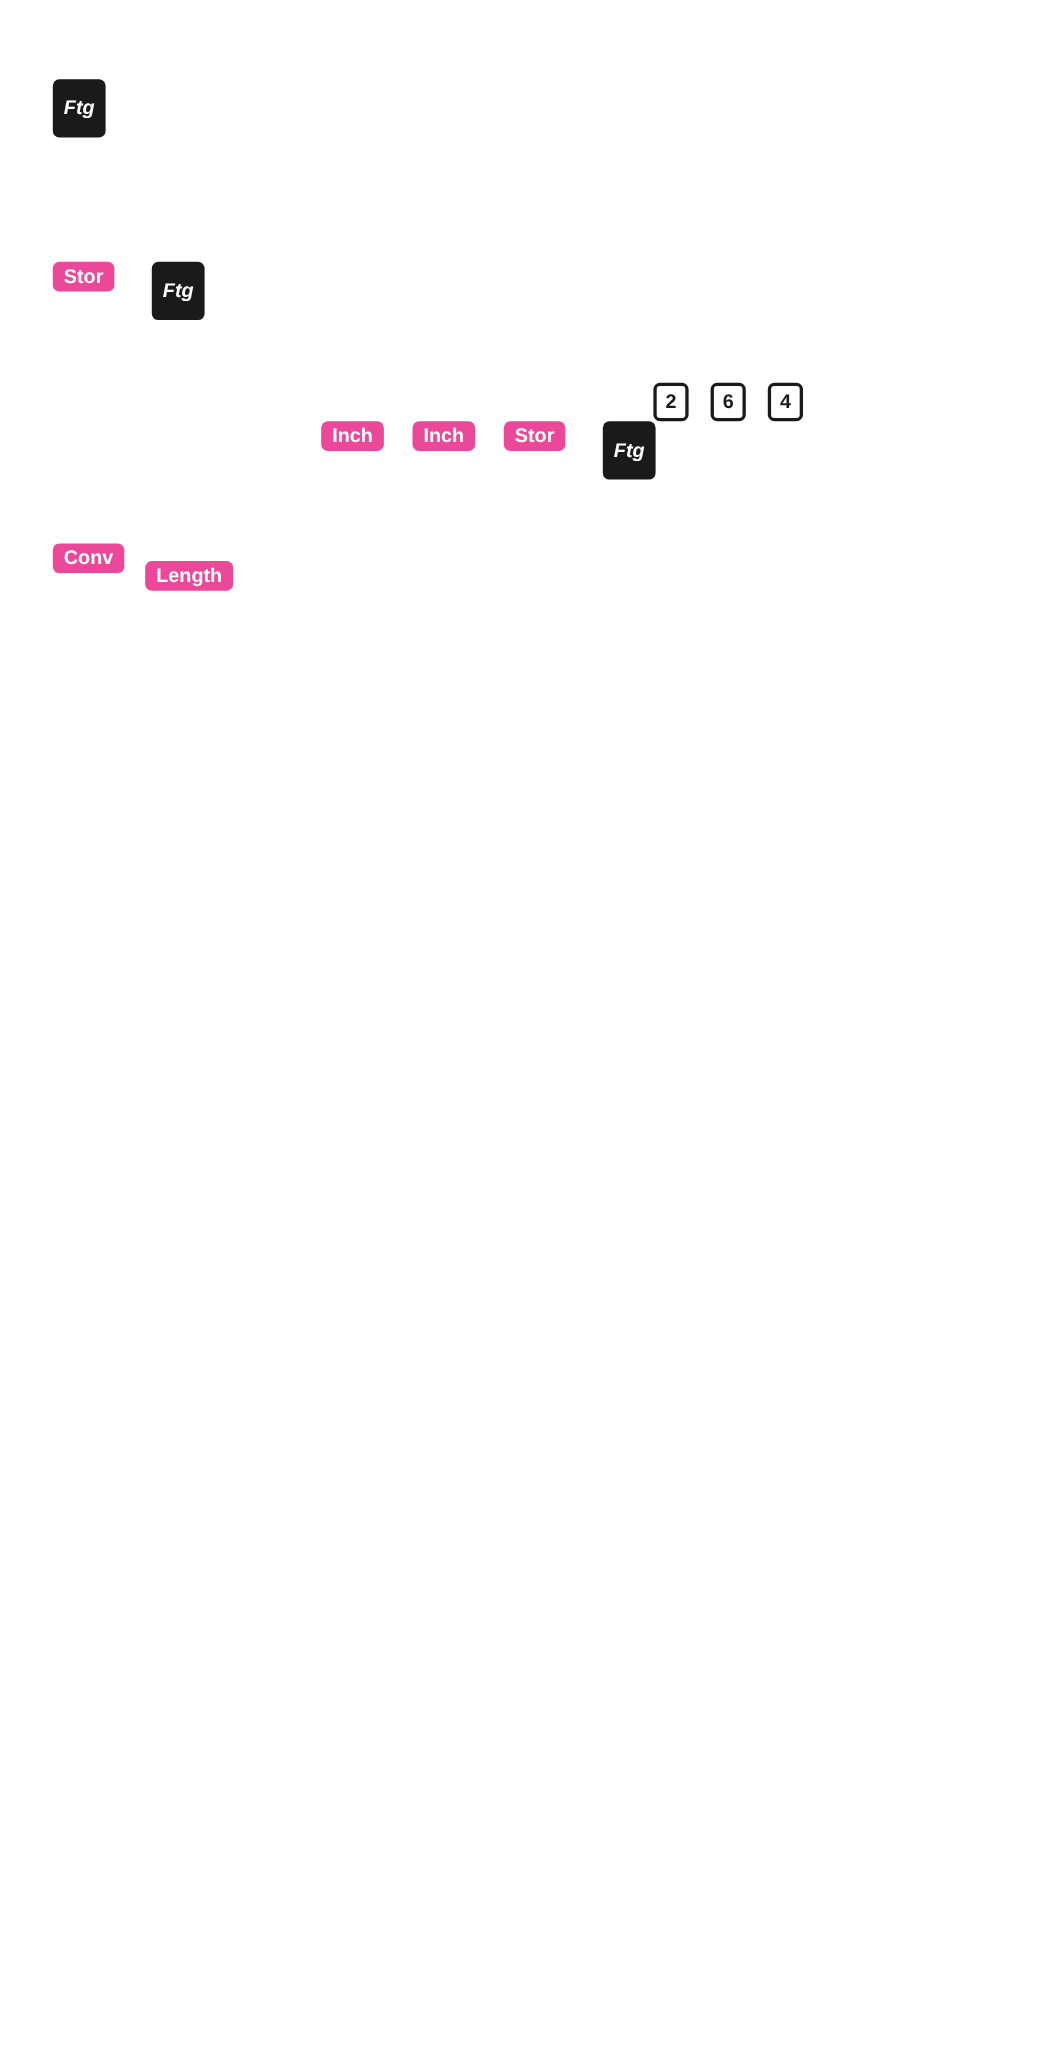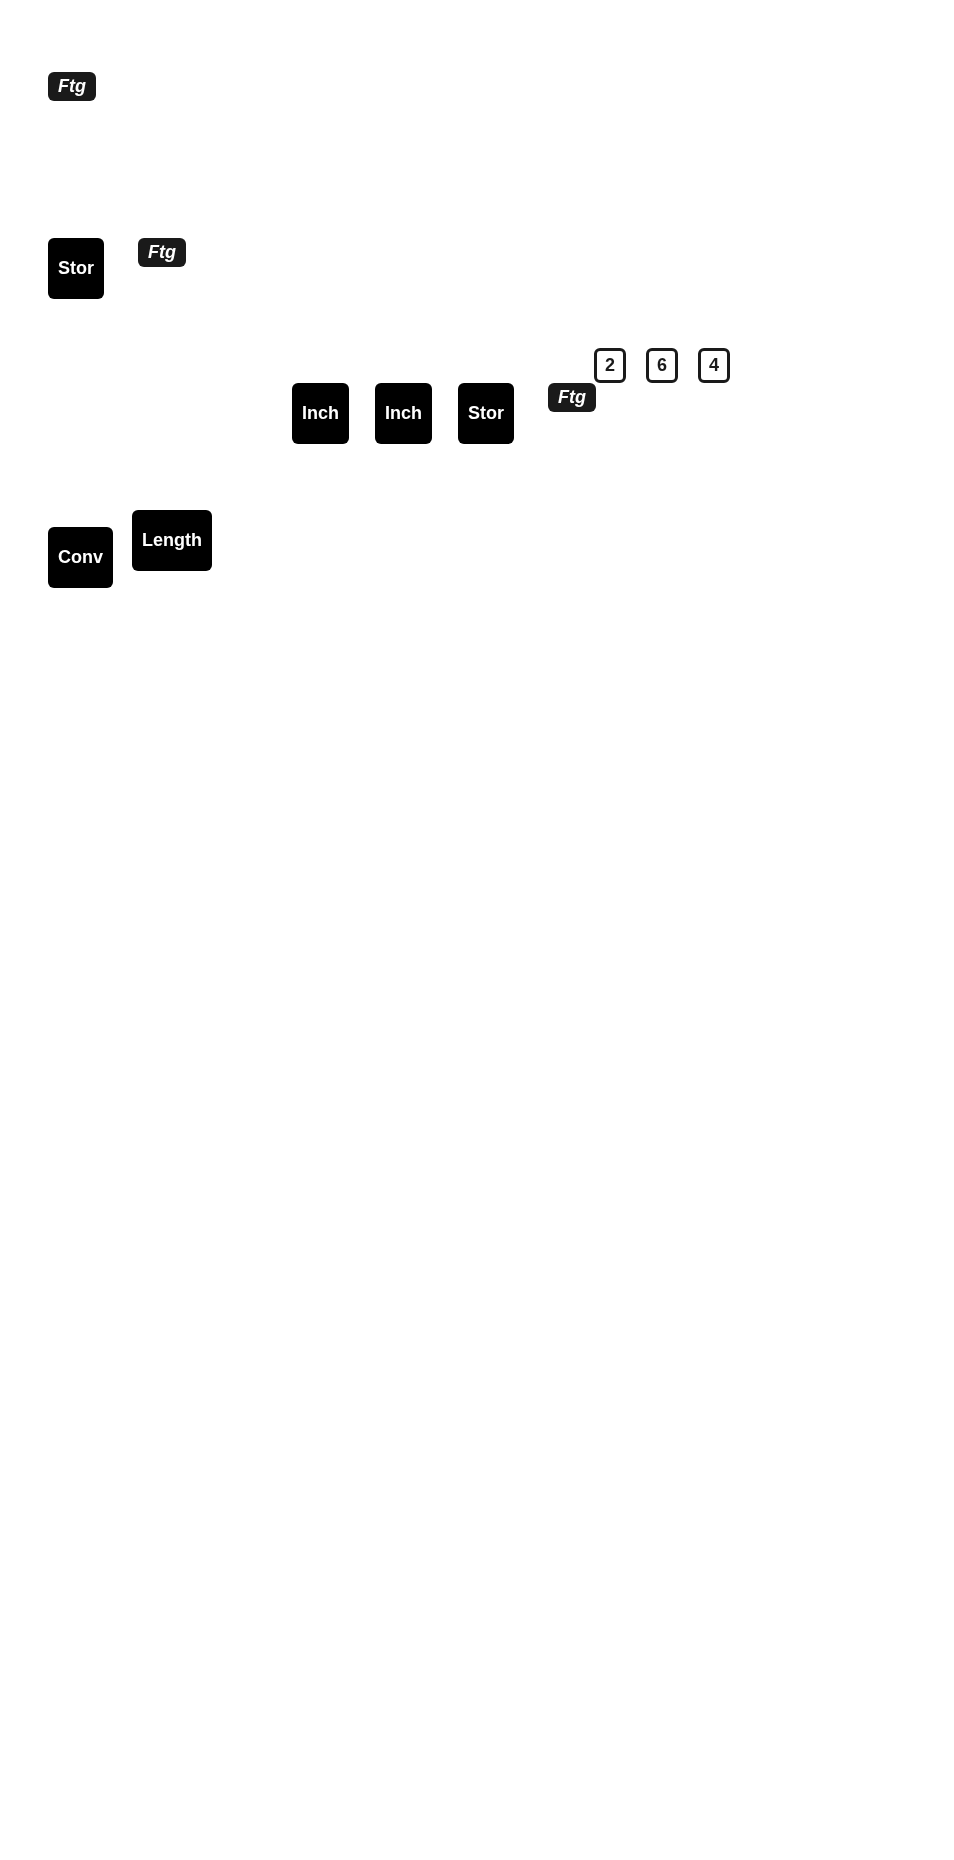--- a/index.html
+++ b/index.html
@@ -17,21 +17,21 @@
       overflow: hidden;
     }
 
     .badge {
       display: inline-flex;
       align-items: flex-end;
       justify-content: center;
       background-color: #1a1a1a;
       color: #ffffff;
       border-radius: 6px;
-      padding: 4px 10px;
+      padding: 16px 10px;
       font-style: italic;
       font-weight: bold;
       font-size: 18px;
       position: absolute;
     }
 
     .badge-outlined {
       display: inline-flex;
       align-items: center;
       justify-content: center;
@@ -42,24 +42,24 @@
       padding: 4px 10px;
       font-weight: bold;
       font-size: 18px;
       position: absolute;
     }
 
     .badge-normal {
       display: inline-flex;
       align-items: center;
       justify-content: center;
-      background-color: #000000;
+      background-color: #ec4899;
       color: #ffffff;
       border-radius: 6px;
-      padding: 20px 10px;
+      padding: 3px 10px;
       font-weight: bold;
       font-size: 18px;
       position: absolute;
       font-style: normal;
     }
   </style>
 </head>
 <body>
 
 <div class="badge" style="top: 72px; left: 48px;">
@@ -95,19 +95,19 @@
 </div>
 
 <div class="badge-normal" style="top: 383px; left: 458px;">
   <span>Stor</span>
 </div>
 
 <div class="badge" style="top: 383px; left: 548px;">
   <span>Ftg</span>
 </div>
 
-<div class="badge-normal" style="top: 527px; left: 48px;">
+<div class="badge-normal" style="top: 494px; left: 48px;">
   <span>Conv</span>
 </div>
 
 <div class="badge-normal" style="top: 510px; left: 132px; justify-content: flex-end;">
   <span>Length</span>
 </div>
 
 </body></html>

